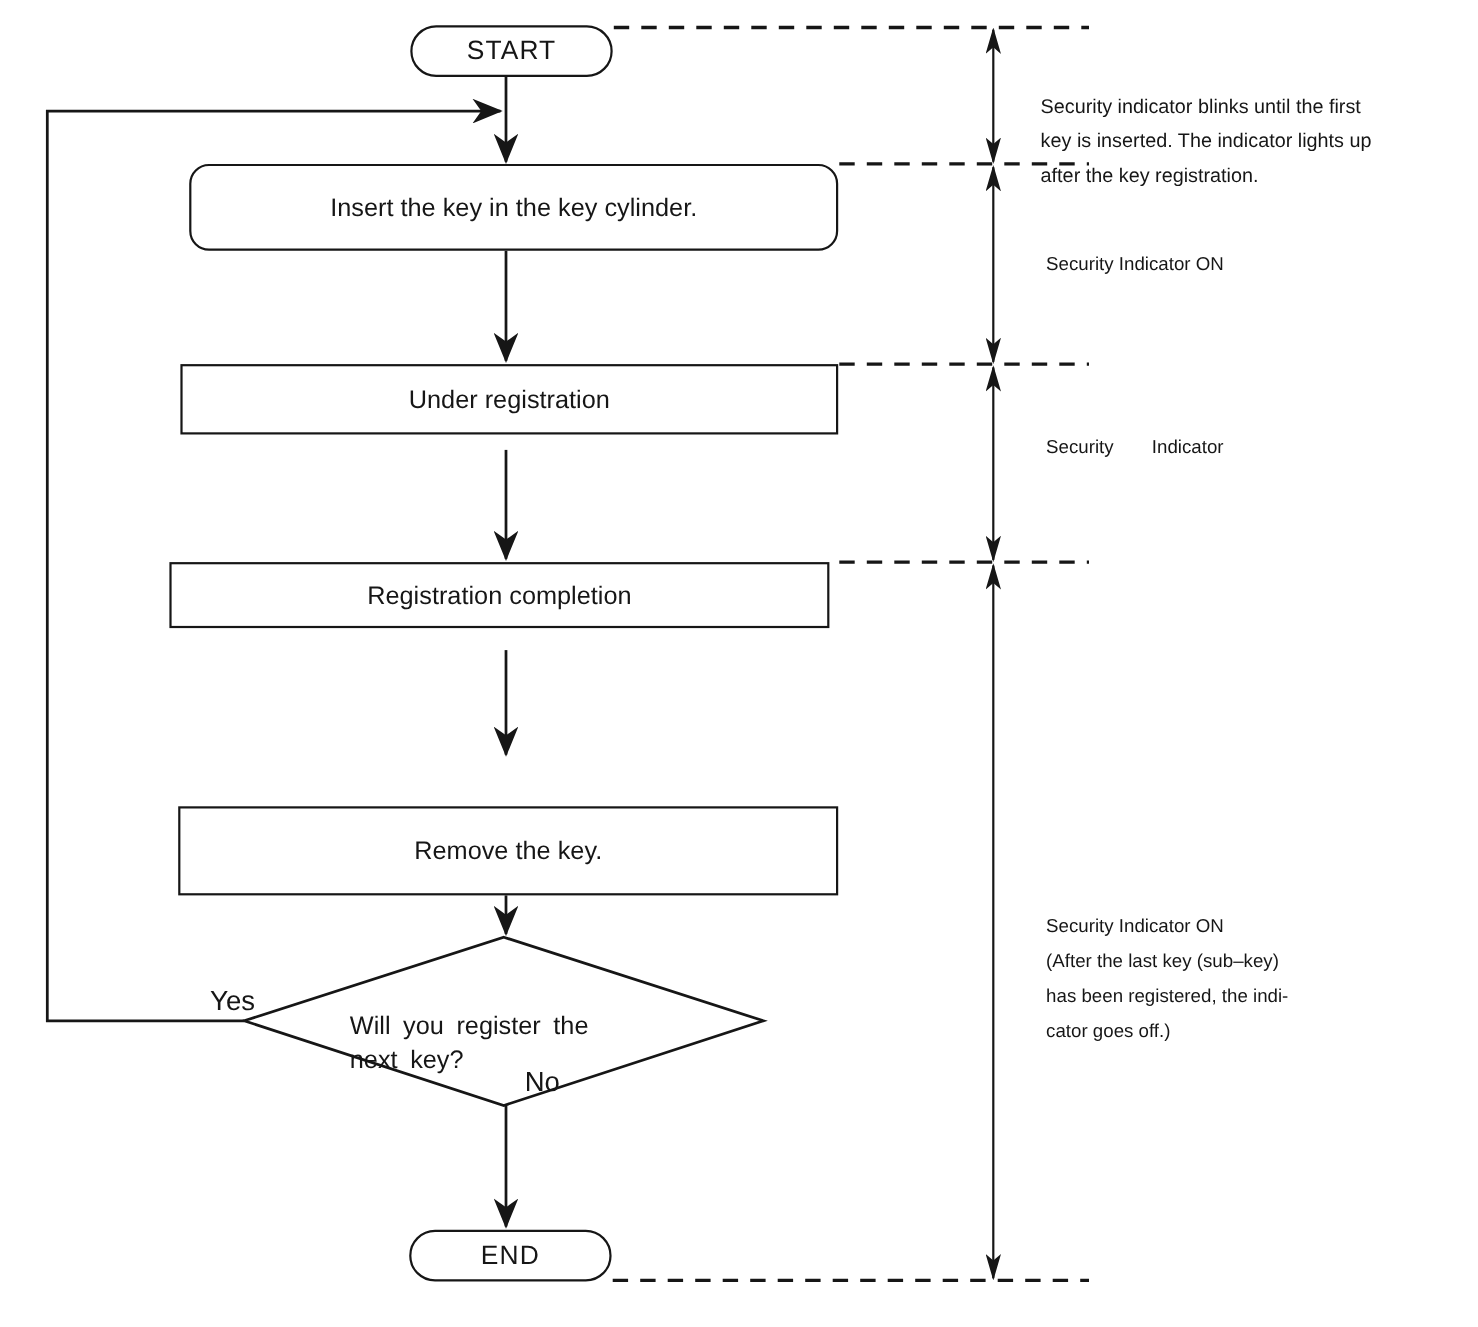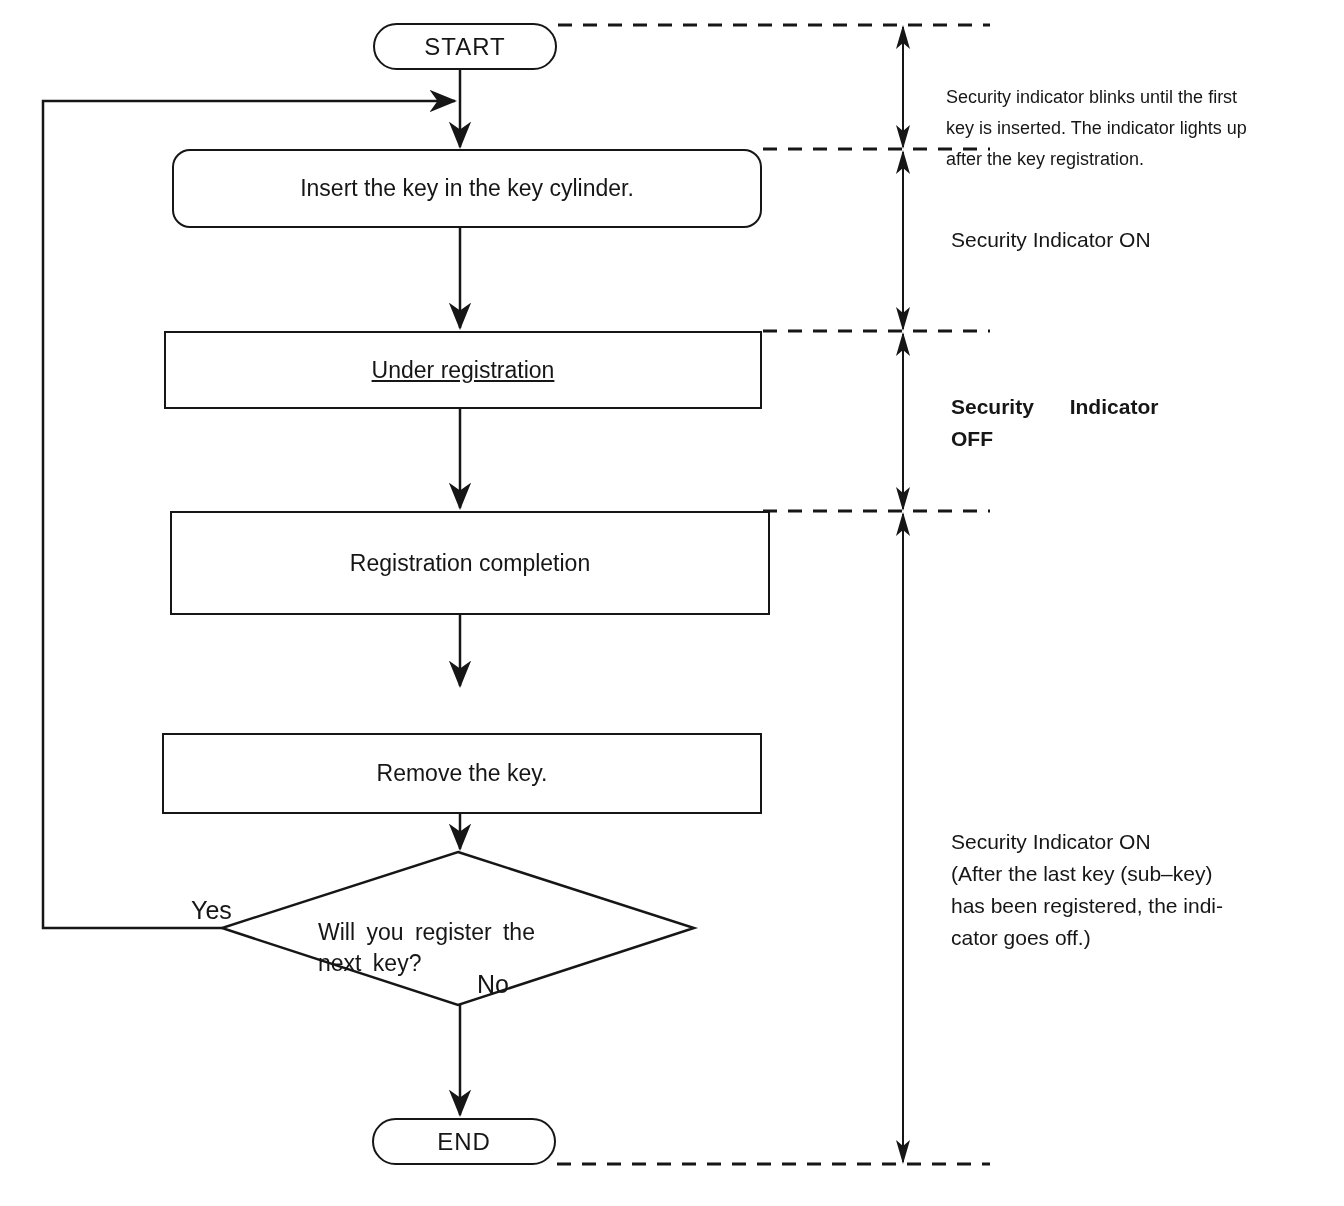--- a/index.html
+++ b/index.html
@@ -58,21 +58,21 @@
   .note {
     position: absolute;
     white-space: pre-line;
   }
   .note-small {
     font-size: 18px;
     line-height: 31px;
     margin-top: 48px;
   }
   .note-large {
-    font-size: 21px;
+    font-size: 17px;
     line-height: 32px;
   }
   .gap-justified {
     word-spacing: 30px;
   }
 </style>
 </head>
 <body>
 
 <div class="canvas">
@@ -110,35 +110,34 @@
     <line x1="903" y1="27" x2="903" y2="147" stroke="#161616" stroke-width="2" marker-start="url(#arrowDimStart)" marker-end="url(#arrowDimEnd)"></line>
     <line x1="903" y1="152" x2="903" y2="329" stroke="#161616" stroke-width="2" marker-start="url(#arrowDimStart)" marker-end="url(#arrowDimEnd)"></line>
     <line x1="903" y1="334" x2="903" y2="509" stroke="#161616" stroke-width="2" marker-start="url(#arrowDimStart)" marker-end="url(#arrowDimEnd)"></line>
     <line x1="903" y1="514" x2="903" y2="1162" stroke="#161616" stroke-width="2" marker-start="url(#arrowDimStart)" marker-end="url(#arrowDimEnd)"></line>
   </svg>
 
   <div class="terminal" style="left:373px; top:23px; width:184px; height:47px;">START</div>
   <div class="terminal" style="left:372px; top:1118px; width:184px; height:47px;">END</div>
 
   <div class="process" style="left:172px; top:149px; width:590px; height:79px;border-radius:18px;">Insert the key in the key cylinder.</div>
-  <div class="process" style="left:164px; top:331px; width:598px; height:78px;text-decoration:underline;">Under registration</div>
-  <div class="process" style="left:170px; top:511px; width:600px; height:104px;">Registration completion</div>
+  <div class="process" style="left:164px; top:331px; width:598px; height:64px;">Under registration</div>
+  <div class="process" style="left:154px; top:511px; width:600px; height:60px;">Registration completion</div>
   <div class="process" style="left:162px; top:689px; width:600px; height:81px;margin-top:44px;">Remove the key.</div>
 
   <div class="decision-text" style="left:318px; top:893px; width:290px;">Will you register the
 next key?</div>
   <div class="edge-label" style="left:144px; top:896px;margin-left:47px;">Yes</div>
   <div class="edge-label" style="left:477px; top:970px;">No</div>
 
   <div class="note note-small" style="left:946px; top:34px; width:380px;">Security indicator blinks until the first
 key is inserted. The indicator lights up
 after the key registration.</div>
   <div class="note note-large" style="left:951px; top:224px; width:360px;">Security Indicator ON</div>
-  <div style="position:absolute; left:951px; top:391px; width:360px;font-weight:bold;">
+  <div style="position:absolute; left:951px; top:391px; width:360px;">
     <div class="note-large gap-justified" style="position:static;">Security Indicator</div>
-    <div class="note-large" style="position:static;">OFF</div>
   </div>
   <div class="note note-large" style="left:951px; top:826px; width:380px;">Security Indicator ON
 (After the last key (sub–key)
 has been registered, the indi-
 cator goes off.)</div>
 
 </div>
 
 </body></html>

